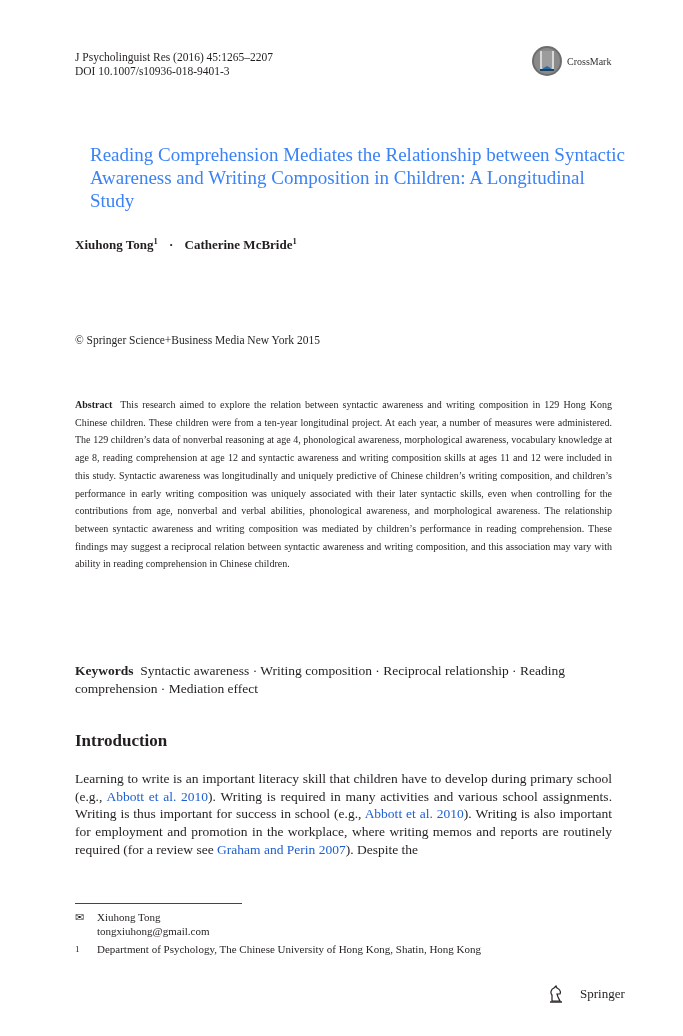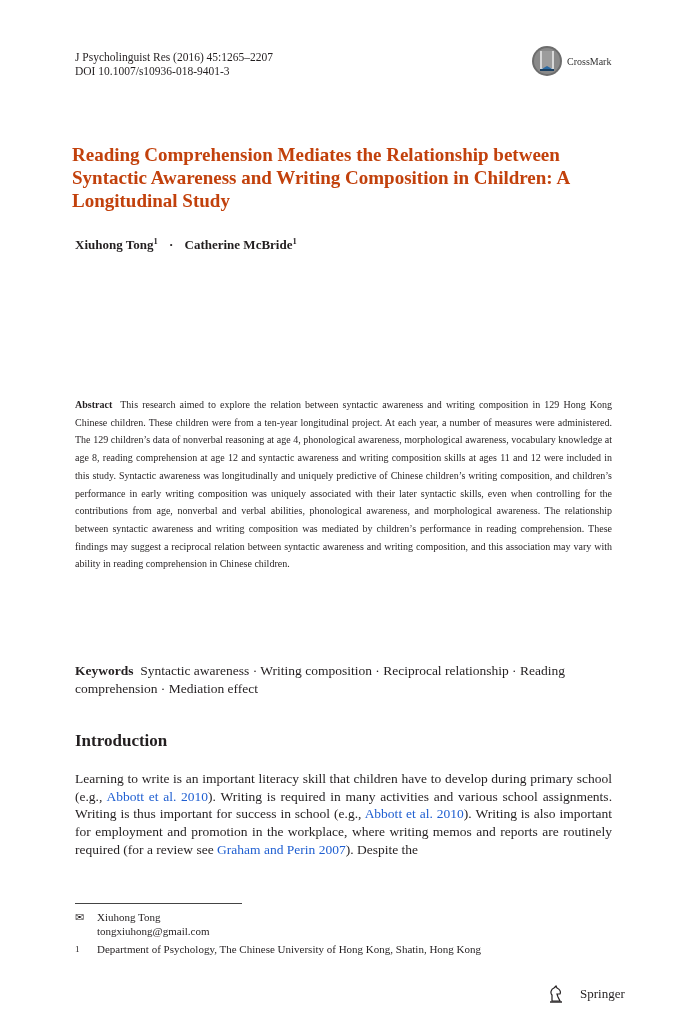--- a/index.html
+++ b/index.html
@@ -6,22 +6,22 @@
   body {
     width: 683px; height: 1036px; position: relative; overflow: hidden;
     font-family: "Liberation Serif", "DejaVu Serif", serif;
     color: #231f20;
   }
   .abs { position: absolute; }
   .journal { left: 75px; top: 50px; font-size: 11.5px; line-height: 14px; }
   .crossmark { left: 531px; top: 45px; display: flex; align-items: center; gap: 4px; }
   .crossmark .label { font-size: 10px; color: #333; }
   .title {
-    left: 72px; top: 143px; width: 540px; font-size: 19px; font-weight: bold;
-    line-height: 23px; color: #c2410c;
+    left: 90px; top: 143px; width: 540px; font-size: 19px; font-weight: normal;
+    line-height: 23px; color: #3b82f6;
   }
   .authors { left: 75px; top: 236px; font-size: 13px; font-weight: bold; }
   .authors sup { font-size: 8.5px; }
   .authors .sep { margin: 0 8px; }
   .pubinfo { left: 75px; top: 333px; font-size: 11.5px; line-height: 14px; }
   .abstract {
     left: 75px; top: 396px; width: 537px; font-size: 10px; line-height: 17.7px;
     text-align: justify; hyphens: auto;
   }
   .abstract b, .keywords b { font-weight: bold; }
@@ -62,20 +62,21 @@
 
 <div class="abs title">Reading Comprehension Mediates the Relationship between Syntactic Awareness and Writing Composition in Children: A Longitudinal Study</div>
 
 <div class="abs authors">
   <span><span>Xiuhong Tong</span><sup>1</sup></span>
   <span class="sep">·</span>
   <span><span>Catherine McBride</span><sup>1</sup></span>
 </div>
 
 <div class="abs pubinfo">
+  <div>© Springer Science+Business Media New York 2015</div>
 </div>
 
 <div class="abs abstract">
   <b>Abstract</b>&nbsp;
   <span>This research aimed to explore the relation between syntactic awareness and writing composition in 129 Hong Kong Chinese children. These children were from a ten-year longitudinal project. At each year, a number of measures were administered. The 129 children’s data of nonverbal reasoning at age 4, phonological awareness, morphological awareness, vocabulary knowledge at age 8, reading comprehension at age 12 and syntactic awareness and writing composition skills at ages 11 and 12 were included in this study. Syntactic awareness was longitudinally and uniquely predictive of Chinese children’s writing composition, and children’s performance in early writing composition was uniquely associated with their later syntactic skills, even when controlling for the contributions from age, nonverbal and verbal abilities, phonological awareness, and morphological awareness. The relationship between syntactic awareness and writing composition was mediated by children’s performance in reading comprehension. These findings may suggest a reciprocal relation between syntactic awareness and writing composition, and this association may vary with ability in reading comprehension in Chinese children.</span>
 </div>
 
 <div class="abs keywords">
   <b>Keywords</b>&nbsp;
   <span>Syntactic awareness · Writing composition · Reciprocal relationship · Reading comprehension · Mediation effect</span>

